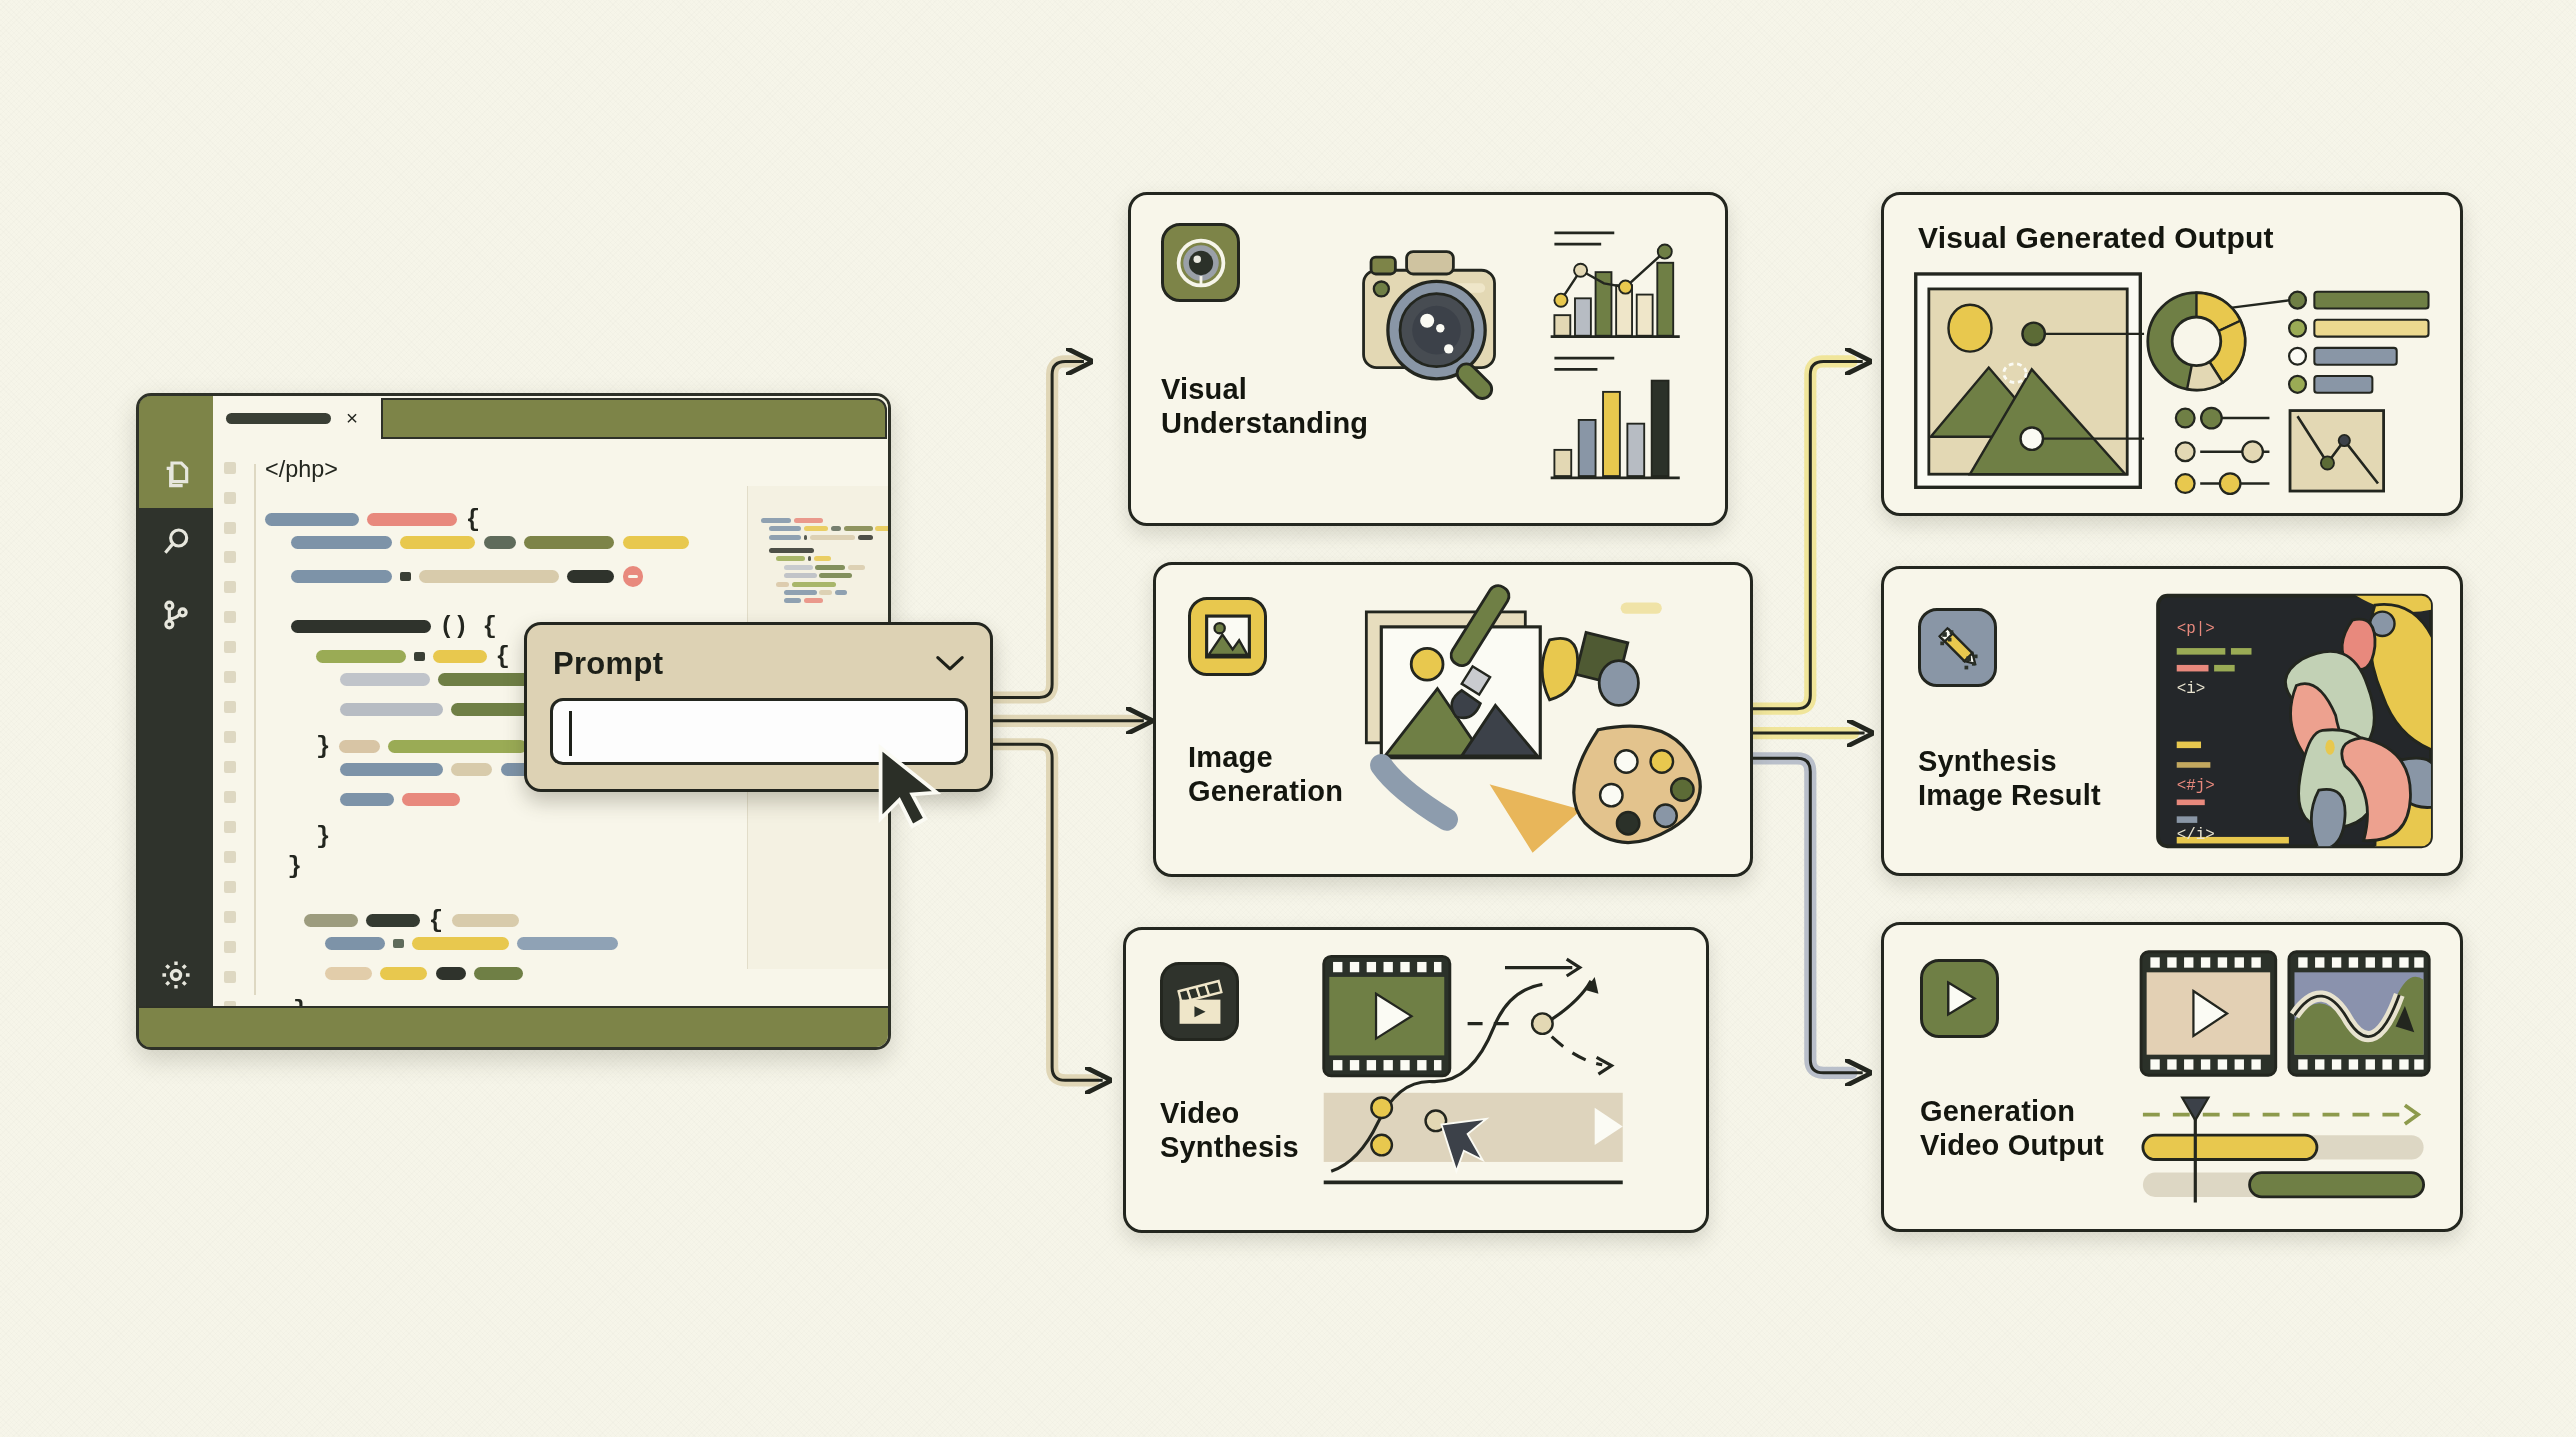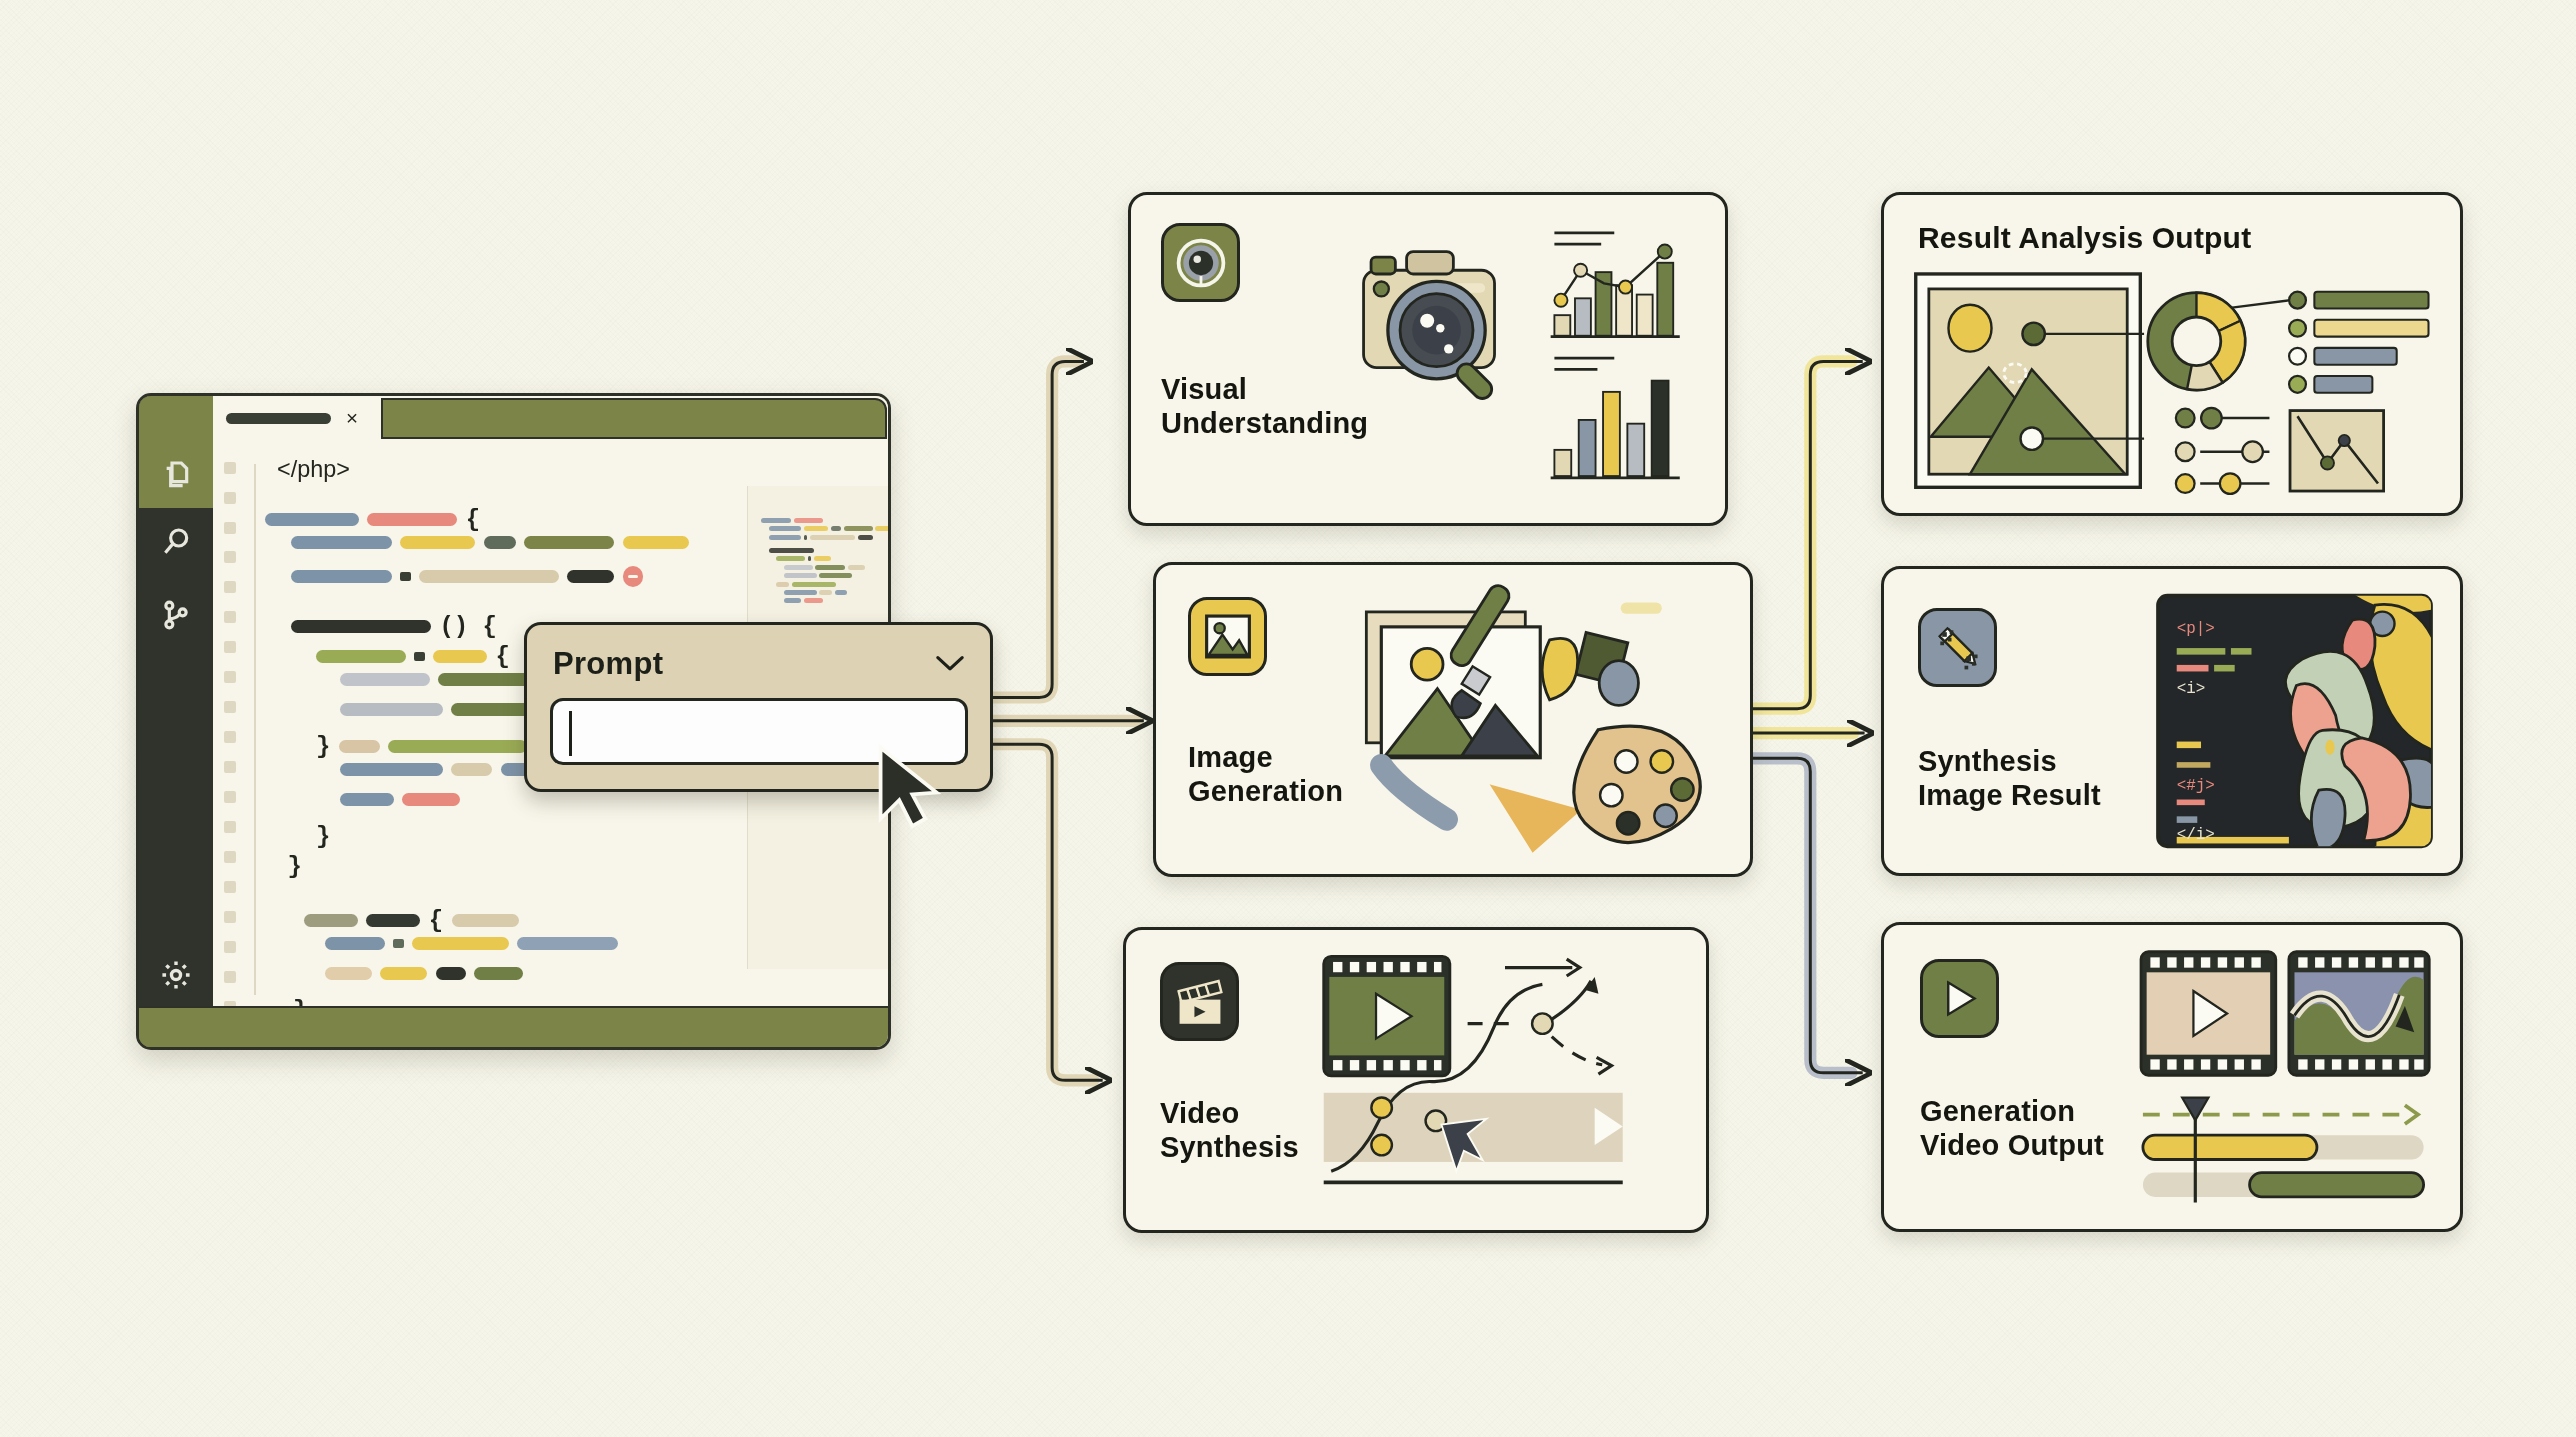--- a/index.html
+++ b/index.html
@@ -212,21 +212,21 @@
           <i style="top: 380px;"></i>
           <i style="top: 410px;"></i>
           <i style="top: 440px;"></i>
           <i style="top: 470px;"></i>
           <i style="top: 500px;"></i>
           <i style="top: 530px;"></i>
           <i style="top: 560px;"></i>
         </div>
       <div class="vline"></div>
       <div class="code">
-        <div class="ln" style="left:12px;top:3.7px">
+        <div class="ln" style="left:0px;top:3.7px">
           <span class="t">&lt;/php&gt;</span>
         </div>
         <div id="codelines">
             <div class="ln" style="left: 0px; top: 54px;">
               <span class="tk" style="width: 94px; background: rgb(125, 147, 168);"></span>
               <span class="tk" style="width: 90px; background: rgb(232, 137, 125);"></span>
               <b>{</b>
             </div>
             <div class="ln" style="left: 26px; top: 84px;">
               <span class="tk" style="width: 101px; background: rgb(125, 147, 168);"></span>
@@ -524,21 +524,21 @@
       <circle cx="288" cy="196" r="12" fill="#fbfbf4" stroke="#23261f" stroke-width="2.6"></circle>
       <circle cx="326" cy="196" r="12" fill="#e8c84e" stroke="#23261f" stroke-width="2.6"></circle>
       <circle cx="348" cy="226" r="12" fill="#5c6b36" stroke="#23261f" stroke-width="2.6"></circle>
       <circle cx="272" cy="232" r="12" fill="#fbfbf4" stroke="#23261f" stroke-width="2.6"></circle>
       <circle cx="330" cy="254" r="12" fill="#8996a6" stroke="#23261f" stroke-width="2.6"></circle>
       <circle cx="290" cy="262" r="12" fill="#2b3129" stroke="#23261f" stroke-width="2.6"></circle>
     </svg>
   </div>
 
   <div class="card" id="c-vao">
-    <div class="title">Result Analysis Output</div>
+    <div class="title">Visual Generated Output</div>
     <svg style="position:absolute;left:28px;top:75px" width="524" height="225" viewBox="0 0 560 240">
 
       <rect x="4" y="4" width="240" height="228" fill="#fbfbf4" stroke="#23261f" stroke-width="3.6"></rect>
       <rect x="18" y="20" width="212" height="198" fill="#e3d8b4" stroke="#23261f" stroke-width="3"></rect>
       <ellipse cx="62" cy="62" rx="23" ry="25" fill="#e8c84e" stroke="#23261f" stroke-width="2.6"></ellipse>
       <path d="M20 178 L82 104 L130 160 L112 178 Z" fill="#6f7f45" stroke="#23261f" stroke-width="2.6"></path>
       <path d="M62 218 L128 106 L228 218 Z" fill="#6f7f45" stroke="#23261f" stroke-width="2.6"></path>
       <ellipse cx="110" cy="110" rx="12" ry="10" fill="none" stroke="#fbfbf4" stroke-width="3" stroke-dasharray="5 4"></ellipse>
       <circle cx="130" cy="68" r="12" fill="#5c6b36" stroke="#23261f" stroke-width="2.6"></circle>
       <circle cx="128" cy="180" r="12" fill="#fbfbf4" stroke="#23261f" stroke-width="2.6"></circle>

